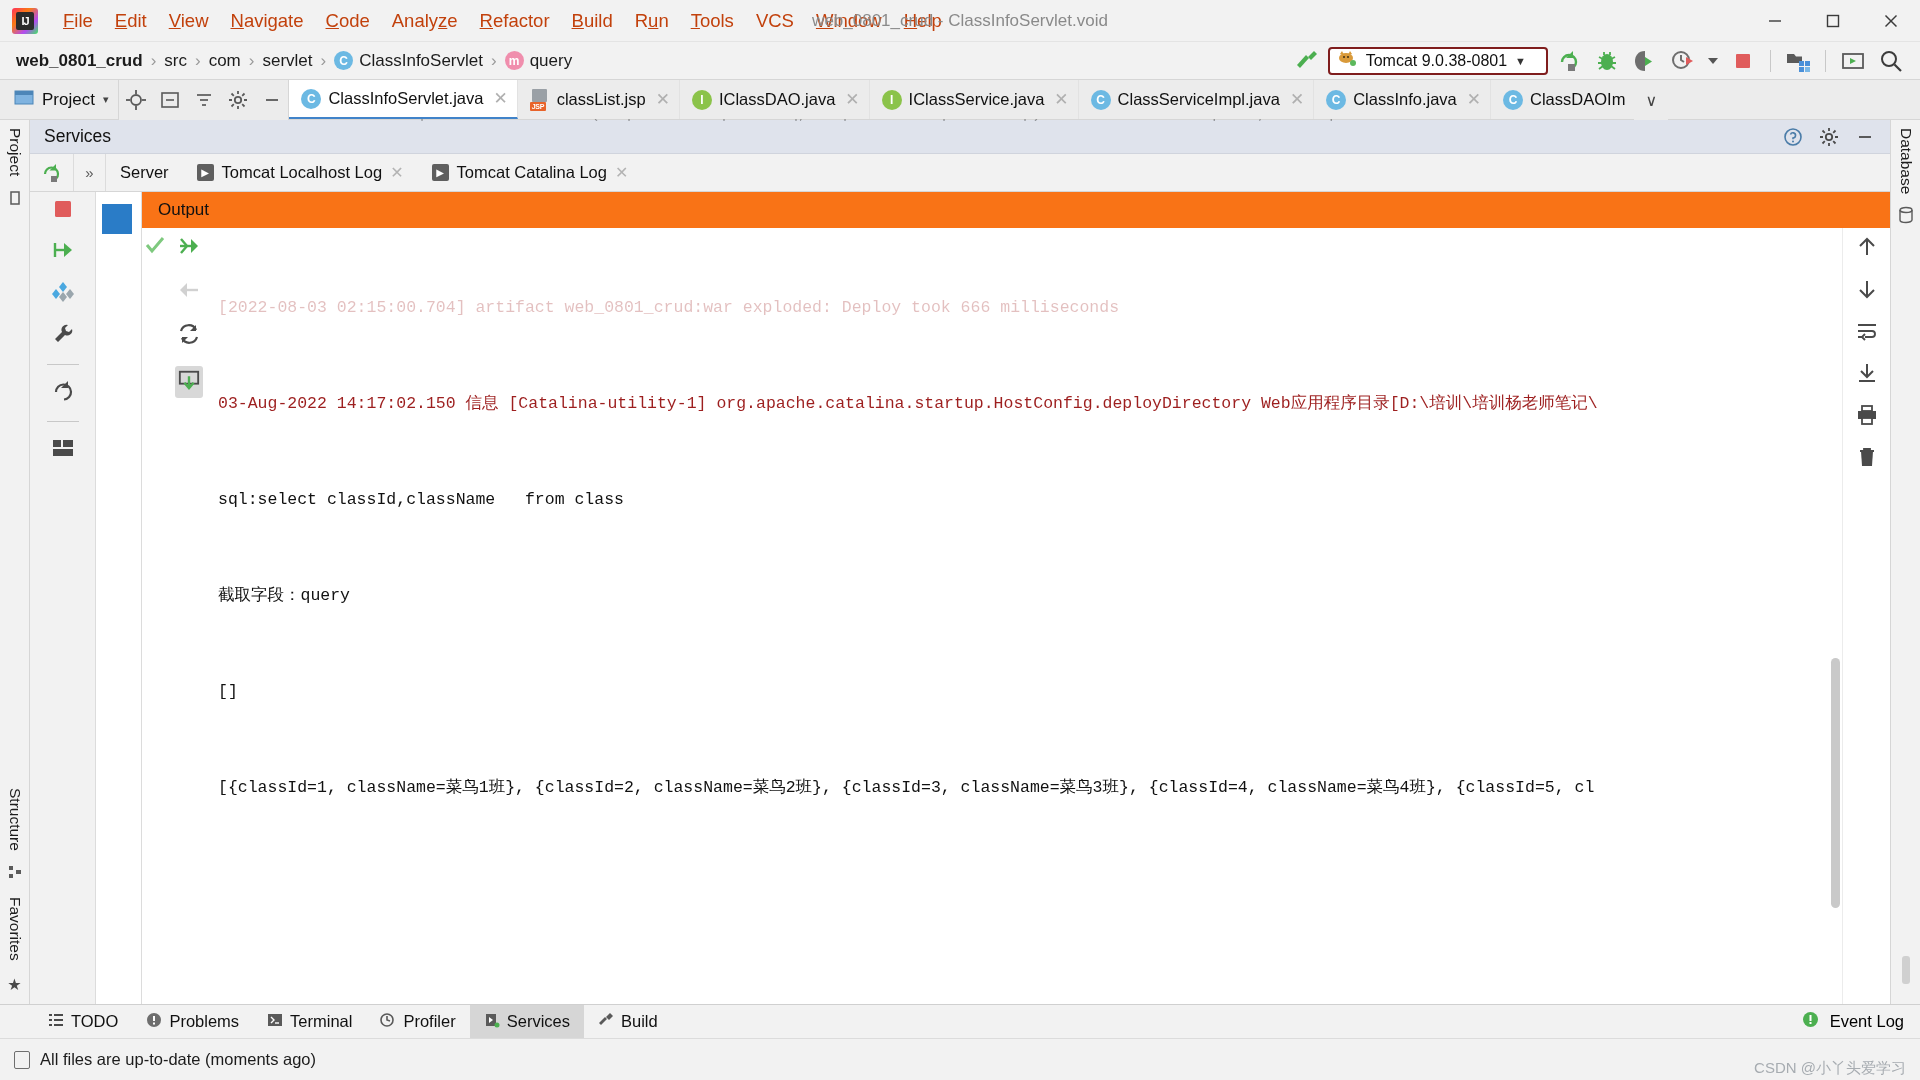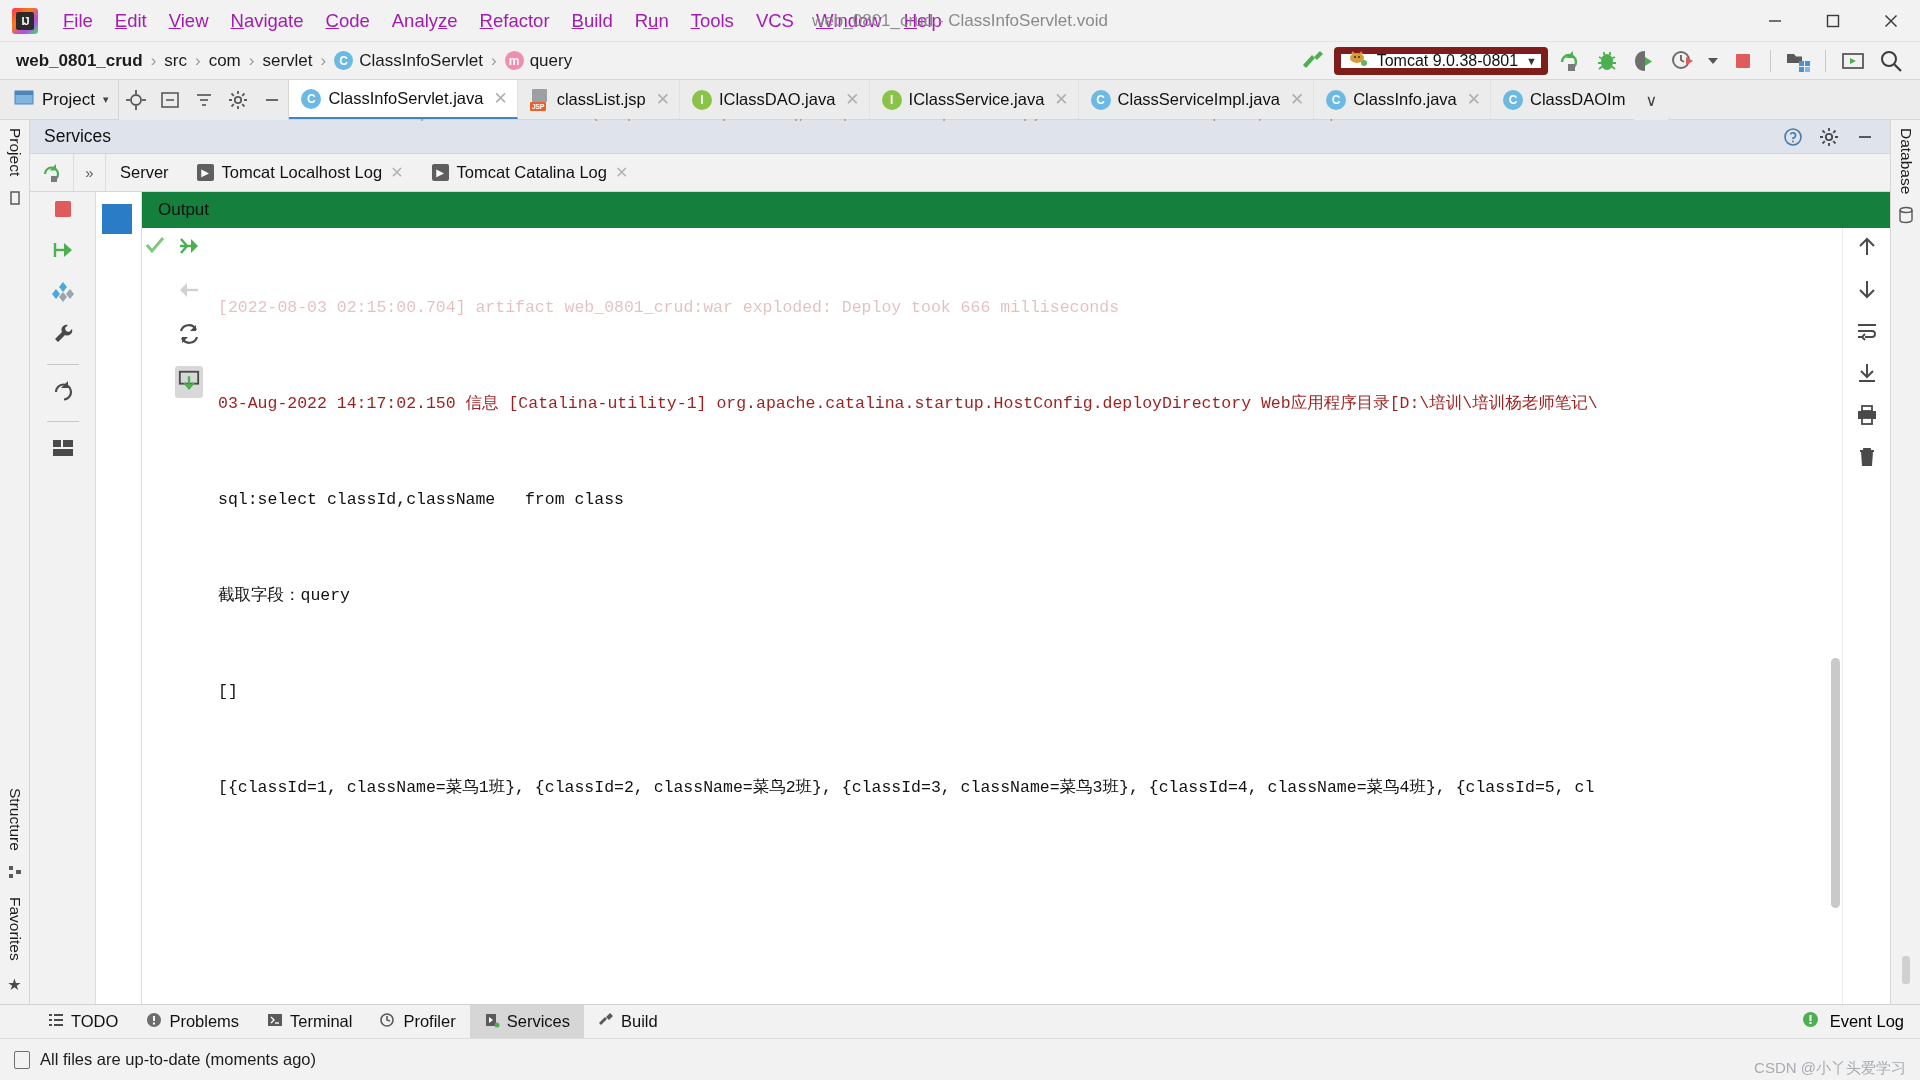--- a/index.html
+++ b/index.html
@@ -18,21 +18,21 @@
     height: 42px; background: #f2f2f2; display: flex; align-items: center;
     flex: none; position: relative; border-bottom: 1px solid #e4e4e4;
   }
   .ij-logo { width: 26px; height: 26px; margin-left: 12px; margin-right: 14px; position: relative; flex:none;}
   .ij-logo .sq { position:absolute; inset:0; border-radius:3px;
      background: linear-gradient(135deg,#fe315d 0%,#f97a12 35%,#b24bf3 70%,#3dea62 100%); }
   .ij-logo .inner { position:absolute; left:4px; top:4px; right:4px; bottom:4px; background:#2b2b2b; border-radius:2px;}
   .ij-logo .ij { position:absolute; left:0; top:0; right:0; bottom:0; color:#fff;
      font-size:11px; font-weight:bold; display:flex; align-items:center; justify-content:center; letter-spacing:-1px;border-radius:13px;}
   .menu { display: flex; align-items: center; gap: 0px; }
-  .menu-item { padding: 4px 11px; font-size: 18.5px; color: #a21caf; cursor: default; white-space: nowrap;}
+  .menu-item { padding: 4px 11px; font-size: 18.5px; color: #c2410c; cursor: default; white-space: nowrap;}
   .menu-item u { text-decoration: underline; }
   .win-title { position:absolute; left:50%; transform: translateX(-50%); font-size: 17px; color: #8a8a8a; white-space:nowrap;}
   .win-btns { margin-left: auto; display: flex; align-items: center; height: 100%; }
   .win-btn { width: 58px; height: 42px; display:flex; align-items:center; justify-content:center; color:#3b3b3b;}
   .win-btn svg { display:block; }
 
   
   .navbar {
     height: 38px; background: #f2f2f2; display: flex; align-items: center;
     flex: none; padding-left: 16px; border-bottom: 1px solid #d6d6d6;
@@ -41,22 +41,22 @@
   .crumb.bold { font-weight: bold; }
   .crumb-sep { color:#9a9a9a; font-size: 17px; padding: 0 8px; }
   .cls-badge, .m-badge {
     width:19px;height:19px;border-radius:50%;display:inline-flex;align-items:center;justify-content:center;
     font-size:12px;color:#fff;margin-right:6px;font-weight:bold;
   }
   .cls-badge { background:#6cb9e3; }
   .m-badge { background:#f08ead; }
   .nav-right { margin-left:auto; display:flex; align-items:center; gap:4px; padding-right: 12px;}
   .run-config {
-    display:flex; align-items:center; gap:8px; border:7px solid #7f1d1d; border-radius:4px;
-    background:#fff; height:28px; padding: 0 4px 0 8px; font-size:16px; color:#111;
+    display:flex; align-items:center; gap:8px; border:2px solid #7f1d1d; border-radius:4px;
+    background:#fff; height:28px; padding: 0 20px 0 8px; font-size:16px; color:#111;
   }
   .tool-ico { width:34px;height:30px; display:flex; align-items:center; justify-content:center; }
   .vsep { width:1px; height:22px; background:#c8c8c8; margin: 0 6px; }
 
   
   .tabsrow {
     height: 40px; background: #ececec; display:flex; align-items: stretch; flex:none;
     border-bottom: 1px solid #d6d6d6; position: relative;
   }
   .proj-tool {
@@ -119,21 +119,21 @@
     color:#fff; font-size:10px; border-radius:2px; flex:none;}
 
   
   .console-area { flex:1; display:flex; min-height:0; }
   .svc-sidebar { width:66px; background:#f2f2f2; border-right:1px solid #dcdcdc; flex:none;
      display:flex; flex-direction:column; align-items:center; padding-top:6px; gap:14px;}
   .svc-tree { width:46px; background:#fff; border-right:1px solid #dcdcdc; flex:none; position:relative;}
   .svc-tree .selbox { position:absolute; left:6px; top:12px; width:30px; height:30px; background:#2a7cc7; }
   .out-col { flex:1; display:flex; flex-direction:column; min-width:0; }
   .out-head { height:36px; display:flex; align-items:center; padding-left:16px; font-size:17px; color:#111;
-     background:#15803d; flex:none;}
+     background:#f97316; flex:none;}
   .out-body { flex:1; display:flex; min-height:0; background:#fff; position:relative; }
   .gutter-check { width:26px; flex:none; position:relative; background:#fff;}
   .console {
     flex:1; min-width:0; overflow:hidden; position:relative;
     font-family: "Liberation Mono", "DejaVu Sans Mono", monospace;
     font-size: 16.5px; line-height: 32px; padding-left: 8px; background:#fff; color:#111;
     white-space: pre;
   }
   .console .ln { height: 32px; overflow: hidden; }
   .console .red { color: #9d1f1f; }

